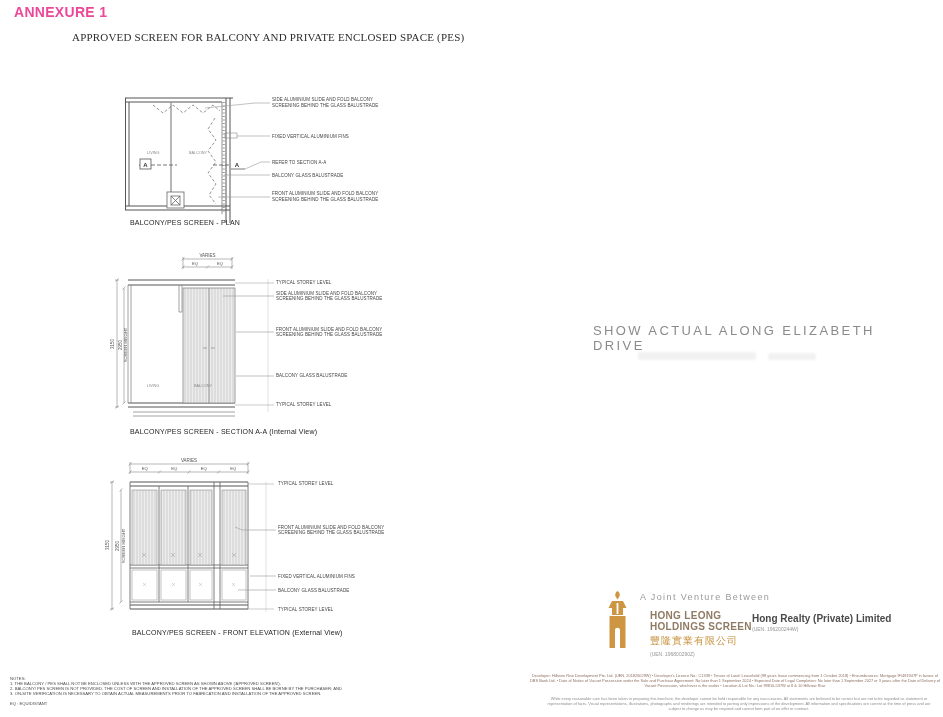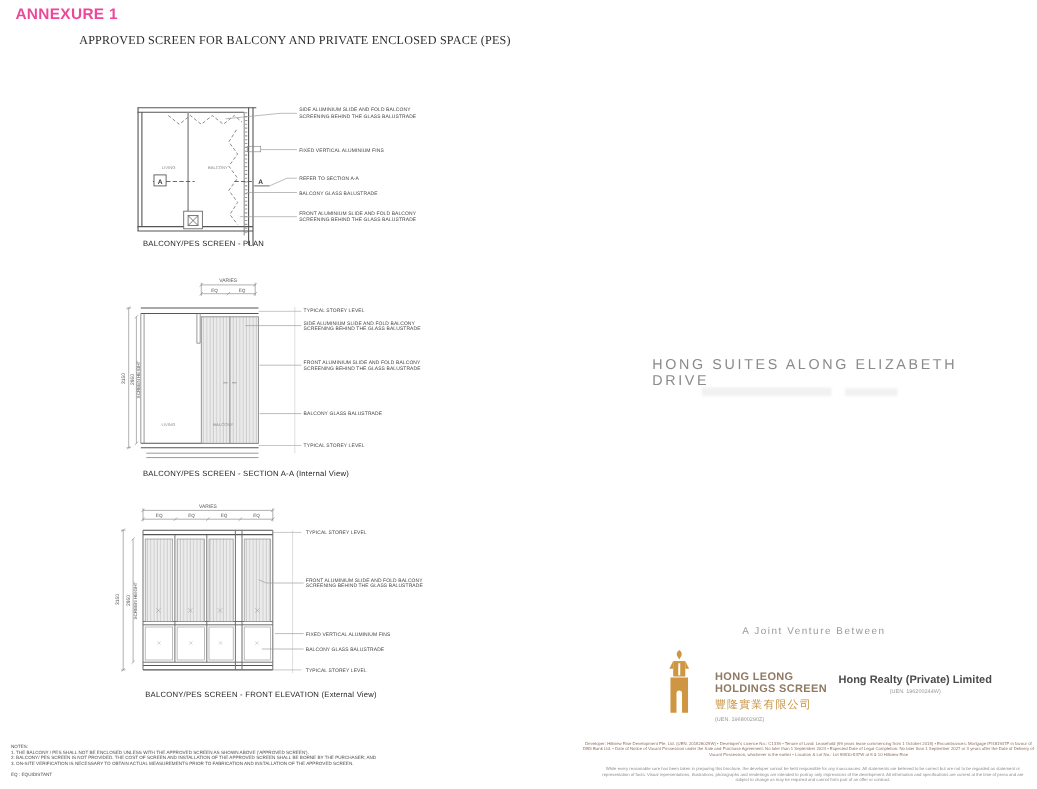--- a/index.html
+++ b/index.html
@@ -7,27 +7,27 @@
        font-family:"Liberation Sans",sans-serif;color:#222;}
   .abs{position:absolute;}
   .page-title{left:14px;top:4px;font-size:14px;font-weight:bold;color:#ec4899;letter-spacing:.3px;}
   .page-subtitle{left:72px;top:31px;font-size:11px;color:#2e2e2e;letter-spacing:.2px;font-family:Liberation Serif, serif;}
   .fig{position:absolute;}
   .fig svg{position:absolute;left:0;top:0;overflow:visible;font-family:"Liberation Sans",sans-serif;}
   .anno{position:absolute;font-size:4.5px;line-height:5.5px;color:#3f3f3f;white-space:pre-line;letter-spacing:.1px;}
   .cap{position:absolute;font-size:7px;color:#1c1c1c;letter-spacing:.2px;}
   .showsuites{left:593px;top:323px;width:300px;font-size:13px;letter-spacing:2.4px;color:#8b8b8b;}
   .faintmark{position:absolute;background:#000;opacity:.05;filter:blur(1px);border-radius:1px;}
-  .jv-label{left:640px;top:568px;width:200px;text-align:center;font-size:9px;letter-spacing:1.4px;color:#9a9a9a;}
+  .jv-label{left:640px;top:592px;width:200px;font-size:9px;letter-spacing:1.4px;color:#9a9a9a;}
   .hl-logo{left:606px;top:590px;}
   .hl-text{left:650px;top:610px;}
   .hl-name{font-size:10px;font-weight:bold;color:#8f7a63;line-height:11px;letter-spacing:.3px;}
   .hl-cn{font-size:10px;color:#c8933f;margin-top:2px;letter-spacing:1px;}
   .hl-uen{font-size:5px;color:#979797;margin-top:3px;}
-  .hr-block{left:752px;top:613px;width:160px;text-align:center;}
+  .hr-block{left:752px;top:613px;width:160px;}
   .hr-name{font-size:10px;font-weight:bold;color:#4a4a4a;}
   .hr-uen{font-size:5px;color:#979797;margin-top:2px;}
   .notes{left:10px;top:676px;width:360px;font-size:4.2px;line-height:5.1px;color:#4c4c4c;}
   .notes .eq{margin-top:5px;}
   .disc1{left:530px;top:674px;width:410px;text-align:center;font-size:3.9px;line-height:4.9px;color:#8f6f60;}
   .disc2{left:543px;top:696px;width:392px;text-align:center;font-size:3.9px;line-height:5px;color:#8d8d8d;}
 </style>
 </head>
 <body>
 
@@ -252,21 +252,21 @@
   </svg>
   <div class="anno" style="left:178px;top:26px;">TYPICAL STOREY LEVEL</div>
   <div class="anno" style="left:178px;top:69.5px;">FRONT ALUMINIUM SLIDE AND FOLD BALCONY
 SCREENING BEHIND THE GLASS BALUSTRADE</div>
   <div class="anno" style="left:178px;top:118.5px;">FIXED VERTICAL ALUMINIUM FINS</div>
   <div class="anno" style="left:178px;top:132.5px;">BALCONY GLASS BALUSTRADE</div>
   <div class="anno" style="left:178px;top:151.5px;">TYPICAL STOREY LEVEL</div>
 </div>
 <div class="cap" style="left:132px;top:629px;">BALCONY/PES SCREEN - FRONT ELEVATION (External View)</div>
 
-<div class="abs showsuites">HONG SUITES ALONG ELIZABETH DRIVE</div>
+<div class="abs showsuites">SHOW ACTUAL ALONG ELIZABETH DRIVE</div>
 <div class="faintmark" style="left:638px;top:352px;width:118px;height:8px;"></div>
 <div class="faintmark" style="left:768px;top:353px;width:48px;height:7px;"></div>
 
 <div class="abs jv-label">A Joint Venture Between</div>
 
 <div class="abs hl-logo">
   <svg width="23" height="60" viewBox="0 0 23 60">
     <g fill="#CE9642">
       <path d="M11.5 1 C9.5 2.2 8.6 4.4 9.6 6.4 L11.5 9.6 L13.4 6.4 C14.4 4.4 13.5 2.2 11.5 1 Z"></path>
       <path d="M6 11 L2.5 18 L6 18 Z"></path>

